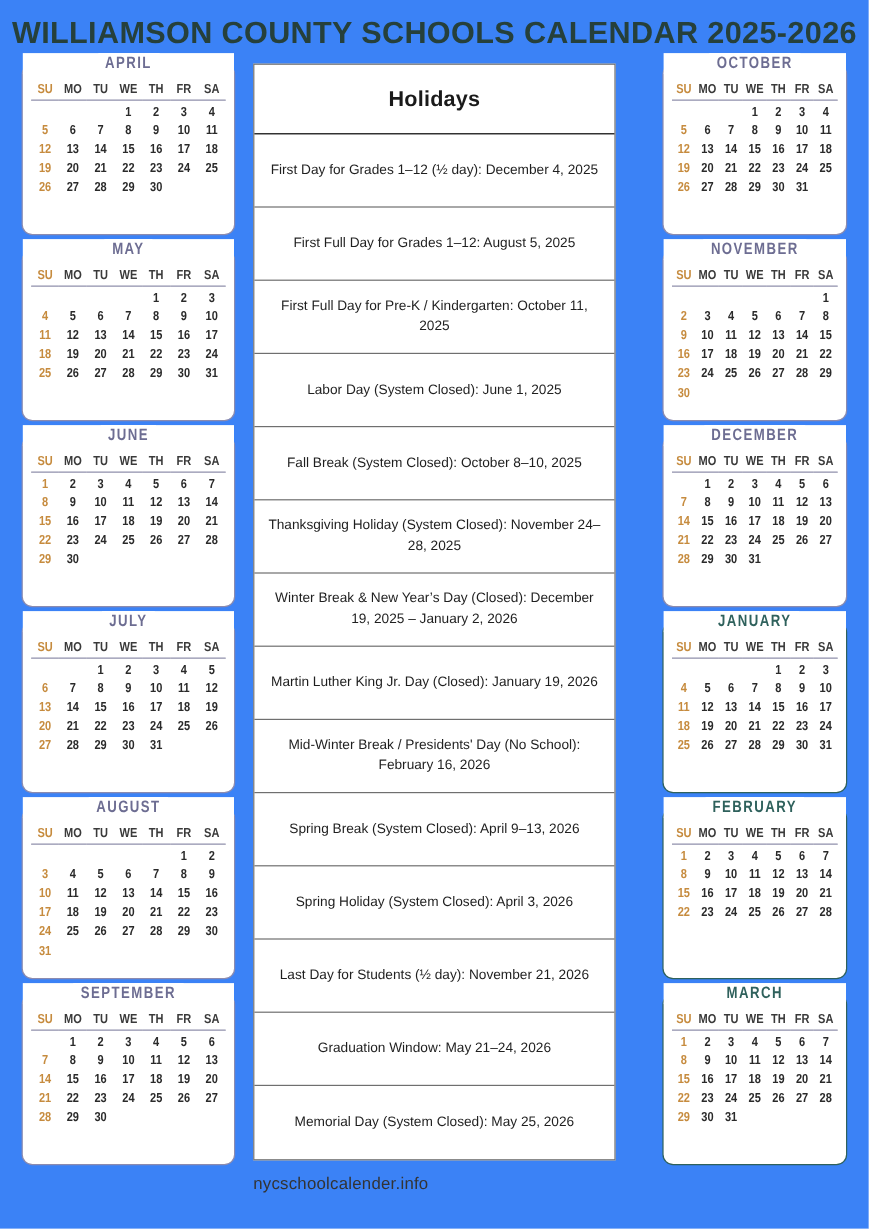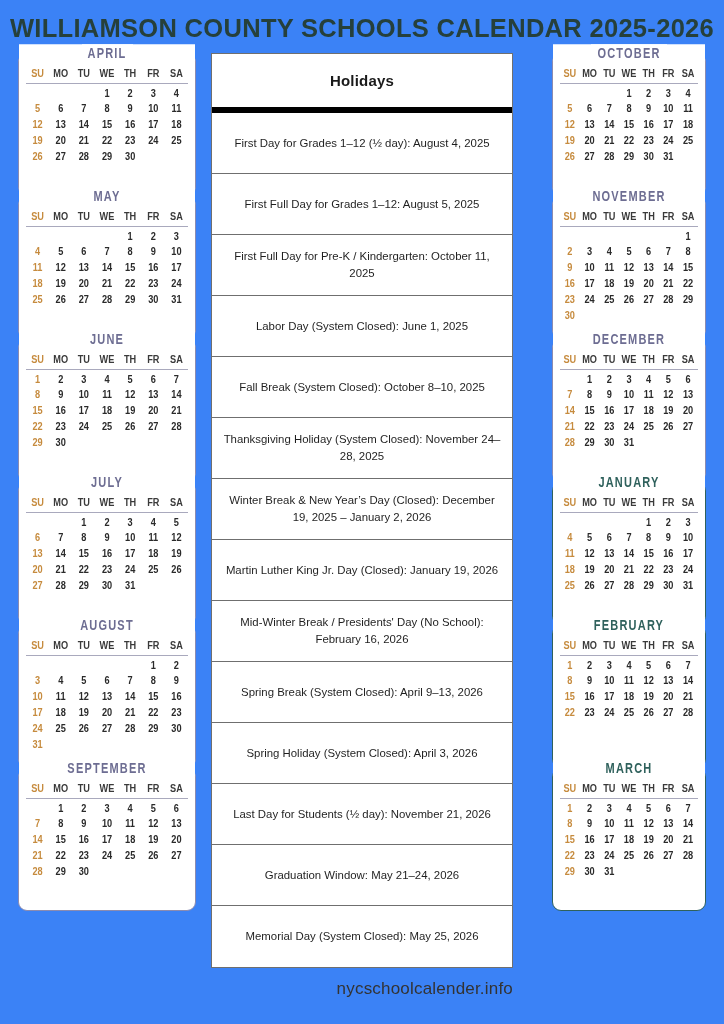--- a/index.html
+++ b/index.html
@@ -41,21 +41,21 @@
   .col-left  { width: 178px; flex: 0 0 178px; }
   .col-mid   { flex: 1 1 auto; padding: 0 15px; }
   .col-right { width: 178px; flex: 0 0 178px; padding-left: 24px; }
 
   
   .month {
     position: relative;
     border: 1.6px solid #8b8bb0;
     border-radius: 9px;
     background: #fff;
-    margin-bottom: 0;
+    margin-bottom: 12px;
     padding: 12px 7px 8px 7px;
     height: 143px;
   }
   .month.teal { border-color: #2f615c; }
 
   .month-name {
     position: absolute;
     top: -8px;
     left: 0;
     right: 0;
@@ -106,44 +106,44 @@
   }
   table.cal td.empty { color: transparent; }
 
   
   .holidays {
     border: 1px solid #6f6f6f;
     background: #ffffff;
   }
   .holidays-head {
     text-align: center;
-    font-size: 15px;
+    font-size: 18px;
     font-weight: 700;
     color: #1a1a1a;
     padding: 18px 8px 18px 8px;
-    border-bottom: 6px solid #000000;
+    border-bottom: 1px solid #000000;
     letter-spacing: 0.2px;
   }
   .holiday-row {
     border-bottom: 1px solid #6f6f6f;
     padding: 10px 11px;
     min-height: 61px;
     display: flex;
     align-items: center;
     justify-content: center;
     text-align: center;
     font-size: 11.4px;
     line-height: 17px;
     color: #1f1f1f;
   }
   .holiday-row:last-child { border-bottom: none; }
 
   .footer {
-    text-align: right;
-    font-size: 17px;
+    text-align: left;
+    font-size: 14px;
     color: #333333;
     padding-top: 11px;
     letter-spacing: 0.2px;
   }
 </style>
 </head>
 <body>
 
 <div id="page">
 
@@ -540,21 +540,21 @@
               </tr>
             </tbody>
           </table>
         </div>
       </div>
 
     <div class="col-mid">
       <div class="holidays">
         <div class="holidays-head">Holidays</div>
         <div id="holiday-list">
-            <div class="holiday-row">First Day for Grades 1–12 (½ day): August 4, 2025</div>
+            <div class="holiday-row">First Day for Grades 1–12 (½ day): December 4, 2025</div>
             <div class="holiday-row">First Full Day for Grades 1–12: August 5, 2025</div>
             <div class="holiday-row">First Full Day for Pre-K / Kindergarten: October 11, 2025</div>
             <div class="holiday-row">Labor Day (System Closed): June 1, 2025</div>
             <div class="holiday-row">Fall Break (System Closed): October 8–10, 2025</div>
             <div class="holiday-row">Thanksgiving Holiday (System Closed): November 24–28, 2025</div>
             <div class="holiday-row">Winter Break &amp; New Year’s Day (Closed): December 19, 2025 – January 2, 2026</div>
             <div class="holiday-row">Martin Luther King Jr. Day (Closed): January 19, 2026</div>
             <div class="holiday-row">Mid-Winter Break / Presidents' Day (No School): February 16, 2026</div>
             <div class="holiday-row">Spring Break (System Closed): April 9–13, 2026</div>
             <div class="holiday-row">Spring Holiday (System Closed): April 3, 2026</div>

